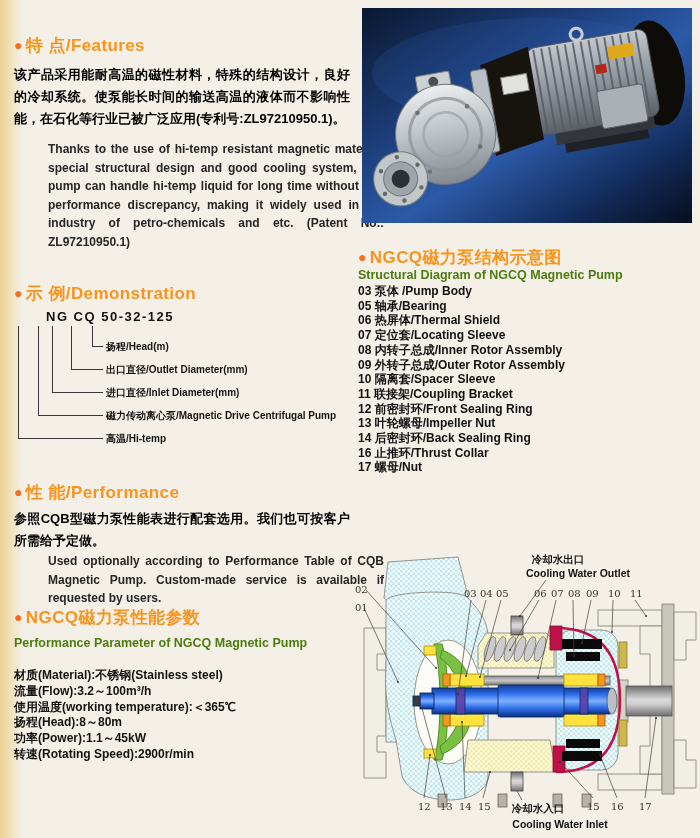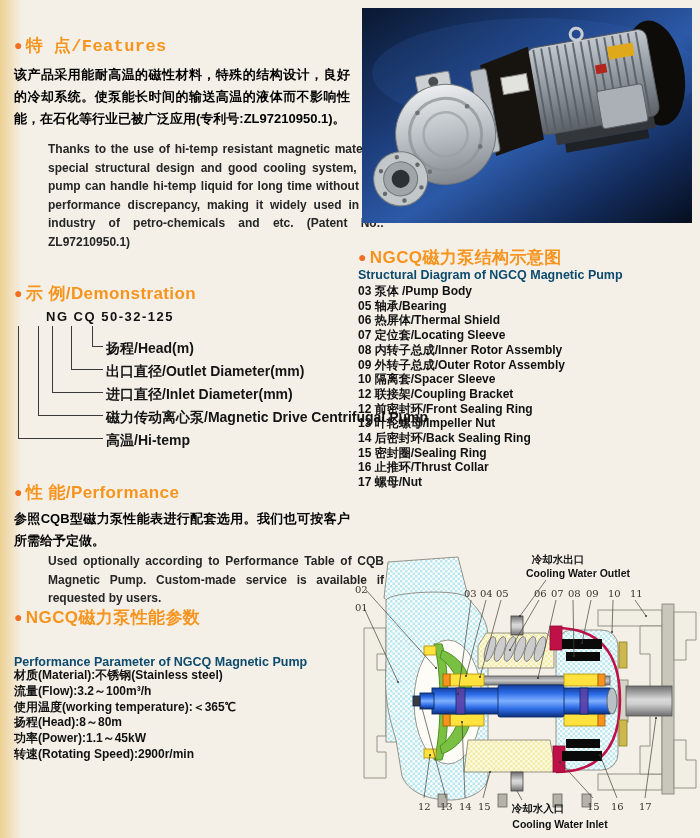--- a/index.html
+++ b/index.html
@@ -22,37 +22,37 @@
   .body-zh{
     width:336px;font-size:13px;font-weight:bold;line-height:22px;
     text-align:justify;color:#000000;
   }
   .body-en{
     width:336px;font-size:12px;font-weight:bold;line-height:18.5px;
     text-align:justify;color:#262626;margin-left:34px;
   }
   .model-code{font-size:13px;font-weight:bold;letter-spacing:1.5px;color:#111;white-space:nowrap;padding-left:32px;}
   .elb{position:absolute;border-left:1px solid #3a3a3a;border-bottom:1px solid #3a3a3a;}
-  .tree-label{position:absolute;left:106px;font-size:14px;font-weight:bold;color:#141414;white-space:nowrap;}
-  .sub-en{font-size:12.5px;font-weight:bold;color:#0c4a6e;white-space:nowrap;}
+  .tree-label{position:absolute;left:106px;font-size:10px;font-weight:bold;color:#141414;white-space:nowrap;}
+  .sub-en{font-size:12.5px;font-weight:bold;color:#4d7c0f;white-space:nowrap;}
   .param-item{font-size:12px;font-weight:bold;color:#111;line-height:15.8px;white-space:nowrap;}
   .part-item{font-size:12px;font-weight:bold;color:#111;line-height:14.7px;white-space:nowrap;}
   .photo-box{
     position:absolute;left:362px;top:8px;width:330px;height:215px;
     box-shadow:0 0 0 1px rgba(0,0,0,.35) inset;
   }
   svg text.num{font-family:"DejaVu Serif",serif;font-size:10px;fill:#36332b;}
   svg text.dlabel{font-family:"Liberation Sans",sans-serif;font-size:10.5px;font-weight:bold;fill:#111;}
 </style>
 </head>
 <body>
 
 <div class="edge-shade"></div>
 
-<div class="abs sec-title" style="left:14px;top:34px;font-family:Liberation Mono, monospace;"><span class="blt">●</span><span>特 点/Features</span></div>
+<div class="abs sec-title" style="left:14px;top:34px;"><span class="blt">●</span><span>特 点/Features</span></div>
 <div class="abs body-zh" style="left:14px;top:64px;">该产品采用能耐高温的磁性材料，特殊的结构设计，良好的冷却系统。使泵能长时间的输送高温的液体而不影响性能，在石化等行业已被广泛应用(专利号:ZL97210950.1)。</div>
 <div class="abs body-en" style="left:14px;top:140px;">Thanks to the use of hi-temp resistant magnetic material, special structural design and good cooling system, this pump can handle hi-temp liquid for long time without any performance discrepancy, making it widely used in the industry of petro-chemicals and etc. (Patent No.: ZL97210950.1)</div>
 
 <div class="abs sec-title" style="left:14px;top:282px;"><span class="blt">●</span><span>示 例/Demonstration</span></div>
 <div class="abs model-code" style="left:14px;top:309px;">NG CQ 50-32-125</div>
 
 <div class="elb" style="left:92px;top:326px;width:10px;height:20px;"></div>
 <div class="elb" style="left:71px;top:326px;width:31px;height:43px;"></div>
 <div class="elb" style="left:52px;top:326px;width:50px;height:66px;"></div>
 <div class="elb" style="left:38px;top:326px;width:64px;height:89px;"></div>
@@ -62,21 +62,21 @@
 <div class="tree-label" style="top:363px;">出口直径/Outlet Diameter(mm)</div>
 <div class="tree-label" style="top:386px;">进口直径/Inlet Diameter(mm)</div>
 <div class="tree-label" style="top:409px;">磁力传动离心泵/Magnetic Drive Centrifugal Pump</div>
 <div class="tree-label" style="top:432px;">高温/Hi-temp</div>
 
 <div class="abs sec-title" style="left:14px;top:481px;"><span class="blt">●</span><span>性 能/Performance</span></div>
 <div class="abs body-zh" style="left:14px;top:508px;">参照CQB型磁力泵性能表进行配套选用。我们也可按客户所需给予定做。</div>
 <div class="abs body-en" style="left:14px;top:552px;">Used optionally according to Performance Table of CQB Magnetic Pump. Custom-made service is available if requested by users.</div>
 
 <div class="abs sec-title" style="left:14px;top:606px;"><span class="blt">●</span><span>NGCQ磁力泵性能参数</span></div>
-<div class="abs sub-en" style="left:14px;top:655px;">Performance Parameter of NGCQ Magnetic Pump</div>
+<div class="abs sub-en" style="left:14px;top:636px;">Performance Parameter of NGCQ Magnetic Pump</div>
 <div class="abs" style="left:14px;top:668px;">
   <div class="param-item">材质(Material):不锈钢(Stainless steel)</div>
   <div class="param-item">流量(Flow):3.2～100m³/h</div>
   <div class="param-item">使用温度(working temperature):＜365℃</div>
   <div class="param-item">扬程(Head):8～80m</div>
   <div class="param-item">功率(Power):1.1～45kW</div>
   <div class="param-item">转速(Rotating Speed):2900r/min</div>
 </div>
 
 <div class="photo-box">
@@ -158,25 +158,24 @@
 <div class="abs sec-title" style="left:358px;top:246px;"><span class="blt">●</span><span>NGCQ磁力泵结构示意图</span></div>
 <div class="abs sub-en" style="left:358px;top:268px;">Structural Diagram of NGCQ Magnetic Pump</div>
 <div class="abs" style="left:358px;top:284px;">
   <div class="part-item">03 泵体 /Pump Body</div>
   <div class="part-item">05 轴承/Bearing</div>
   <div class="part-item">06 热屏体/Thermal Shield</div>
   <div class="part-item">07 定位套/Locating Sleeve</div>
   <div class="part-item">08 内转子总成/Inner Rotor Assembly</div>
   <div class="part-item">09 外转子总成/Outer Rotor Assembly</div>
   <div class="part-item">10 隔离套/Spacer Sleeve</div>
-  <div class="part-item">12 联接架/Coupling Bracket</div>
+  <div class="part-item">11 联接架/Coupling Bracket</div>
   <div class="part-item">12 前密封环/Front Sealing Ring</div>
   <div class="part-item">13 叶轮螺母/Impeller Nut</div>
   <div class="part-item">14 后密封环/Back Sealing Ring</div>
-  <div class="part-item">15 密封圈/Sealing Ring</div>
   <div class="part-item">16 止推环/Thrust Collar</div>
   <div class="part-item">17 螺母/Nut</div>
 </div>
 
 <div class="abs" style="left:350px;top:550px;width:350px;height:288px;">
 <svg width="350" height="288" viewBox="0 0 350 288">
   <defs>
     <pattern id="chk" width="5" height="5" patternUnits="userSpaceOnUse">
       <rect width="5" height="5" fill="#ffffff"></rect>
       <rect width="2.5" height="2.5" fill="#b9e7f0"></rect>

